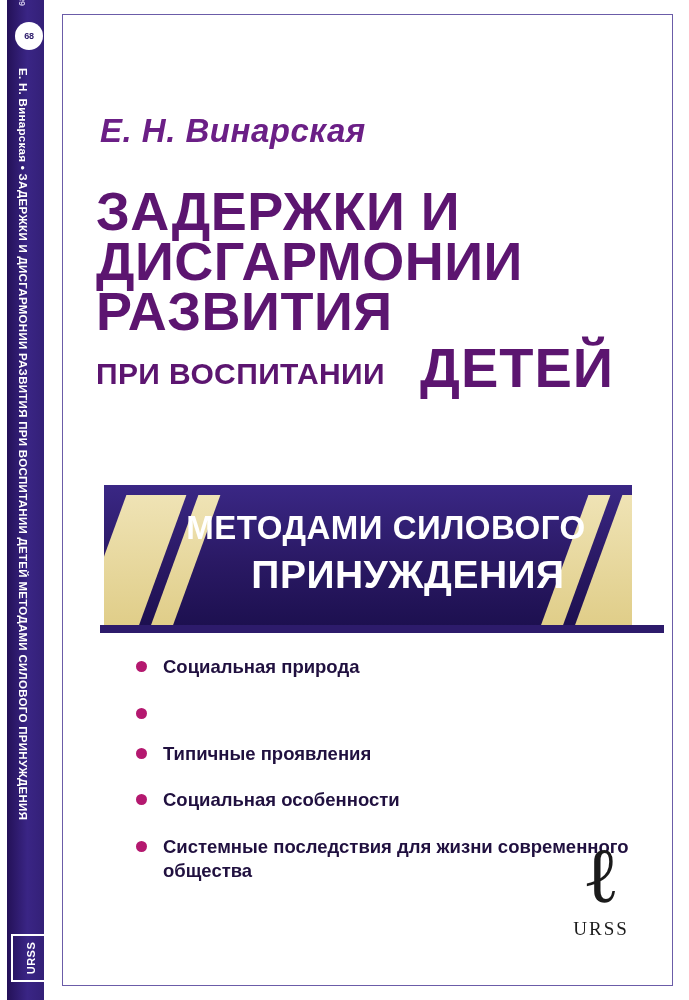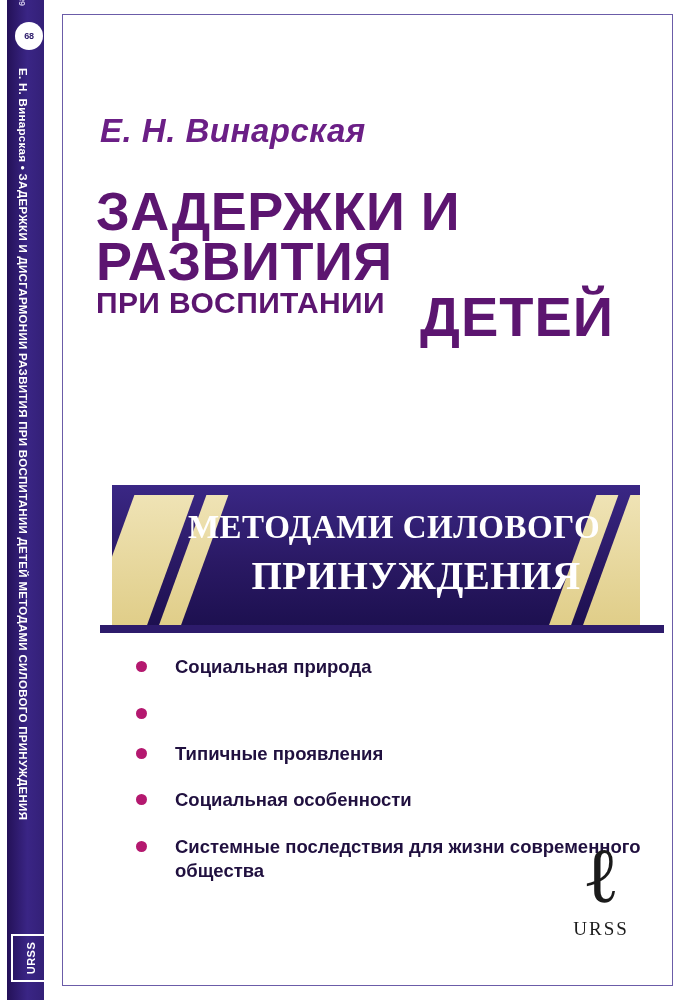--- a/index.html
+++ b/index.html
@@ -102,37 +102,36 @@
     letter-spacing:0.5px;
     white-space:nowrap;
   }
   .t1{font-size:54px;}
   .t2{font-size:54px;}
   .t3{font-size:54px;}
   .line4{
     position:relative;height:62px;
   }
   .t4{
-    position:absolute;left:0;top:0;
+    position:absolute;left:0;top:20px;
     color:#5c1570;font-weight:bold;font-size:30px;letter-spacing:0.4px;
     white-space:nowrap;
   }
   .t5{
     position:absolute;left:324px;top:-2px;
     color:#5c1570;font-weight:bold;font-size:56px;letter-spacing:1px;
     white-space:nowrap;
     text-align:center;
   }
   
   .band{
-    position:absolute;left:68px;top:485px;width:528px;height:140px;
+    position:absolute;left:60px;top:485px;width:528px;height:140px;
     background:#2d1b6b;
     background:linear-gradient(to bottom,#3a2785 0%,#2a1964 55%,#1d1050 100%);
     overflow:hidden;
-    font-family:Liberation Serif, serif;
   }
   .band .stripe{
     position:absolute;
     width:60px;height:200px;
     background:linear-gradient(to bottom,#efe3b5,#d8c271);
     transform:skewX(-20deg);
   }
   .band .s1{left:-14px;top:10px;}
   .band .s2{left:58px;top:10px;width:22px;}
   .band .s3{right:-14px;top:10px;}
@@ -145,21 +144,21 @@
   .band .sub2{top:68px;font-size:39px;letter-spacing:0.5px;padding-left:22px;}
   .band-underline{
     position:absolute;left:56px;top:625px;width:564px;height:8px;
     background:#2d1b6b;
   }
   
   .bullets{
     position:absolute;left:92px;top:655px;width:540px;
   }
   .bullet{
-    display:flex;align-items:flex-start;margin-bottom:23px;gap:12px;
+    display:flex;align-items:flex-start;margin-bottom:23px;
   }
   .bullet .dot{
     width:11px;height:11px;border-radius:50%;
     background:#b4186f;
     margin-top:6px;margin-right:16px;flex:0 0 auto;
   }
   .bullet .txt{
     color:#20103f;font-size:18.5px;font-weight:bold;line-height:1.28;
     max-width:500px;
   }
@@ -192,20 +191,21 @@
   </div>
 
   <div class="main">
     <div class="inner-frame"></div>
 
 
     <div class="author">Е. Н. Винарская</div>
 
     <div class="title-block">
       <div class="t1">ЗАДЕРЖКИ И</div>
+      <div class="t2">ДИСГАРМОНИИ</div>
       <div class="t3">РАЗВИТИЯ</div>
       <div class="line4">
         <div class="t4">ПРИ ВОСПИТАНИИ</div>
         <div class="t5">ДЕТЕЙ</div>
       </div>
     </div>
 
     <div class="band">
       <div class="stripe s1"></div>
       <div class="stripe s2"></div>

